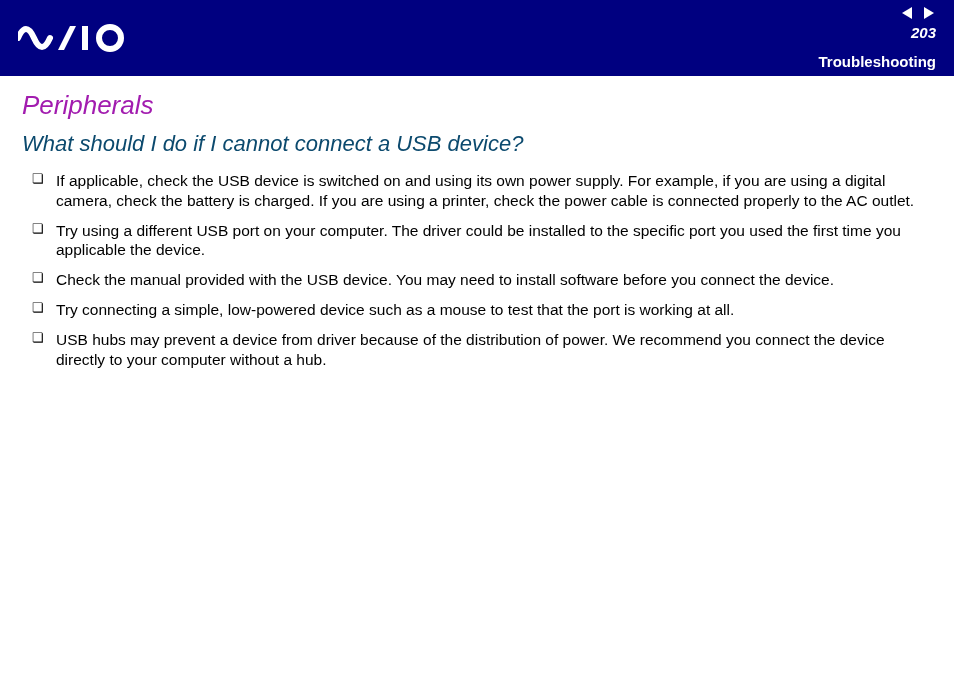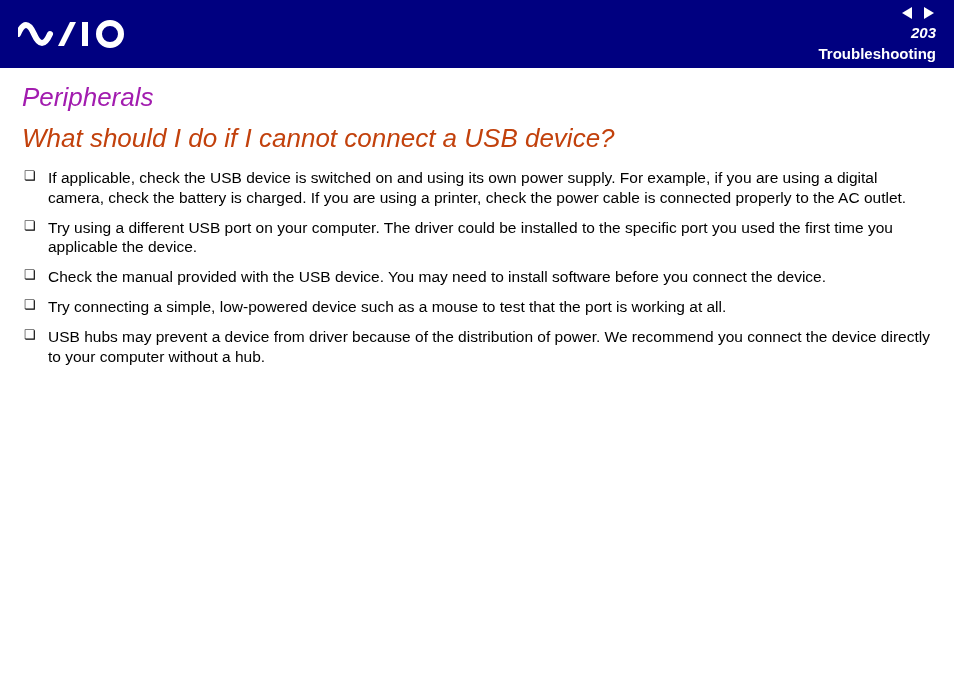--- a/index.html
+++ b/index.html
@@ -1,19 +1,19 @@
 <!DOCTYPE html>
 <html><head>
 <meta charset="utf-8">
 <style>
   * { box-sizing: border-box; margin: 0; padding: 0; }
   html, body { width: 954px; height: 674px; font-family: Arial, Helvetica, sans-serif; background: #fff; color: #000; }
   .header {
     width: 100%;
-    height: 68px;
+    height: 76px;
     background: #000080;
     color: #fff;
     position: relative;
     display: flex;
     align-items: center;
     padding: 0 18px;
   }
   .logo {
     display: flex;
     align-items: center;
@@ -50,30 +50,30 @@
   }
   .title {
     font-size: 26px;
     font-style: italic;
     font-weight: normal;
     color: #a21caf;
     margin-bottom: 10px;
     margin-top: 4px;
   }
   .question {
-    font-size: 26px;
+    font-size: 22px;
     font-style: italic;
     font-weight: normal;
-    color: #c2410c;
+    color: #0c4a6e;
     margin-bottom: 14px;
   }
   ul.bullets {
     list-style: none;
     padding: 0;
-    margin: 0;
+    margin: 8px;
   }
   ul.bullets li {
     position: relative;
     padding-left: 26px;
     font-size: 15.5px;
     line-height: 1.28;
     margin-bottom: 10px;
     color: #000;
   }
   ul.bullets li::before {

